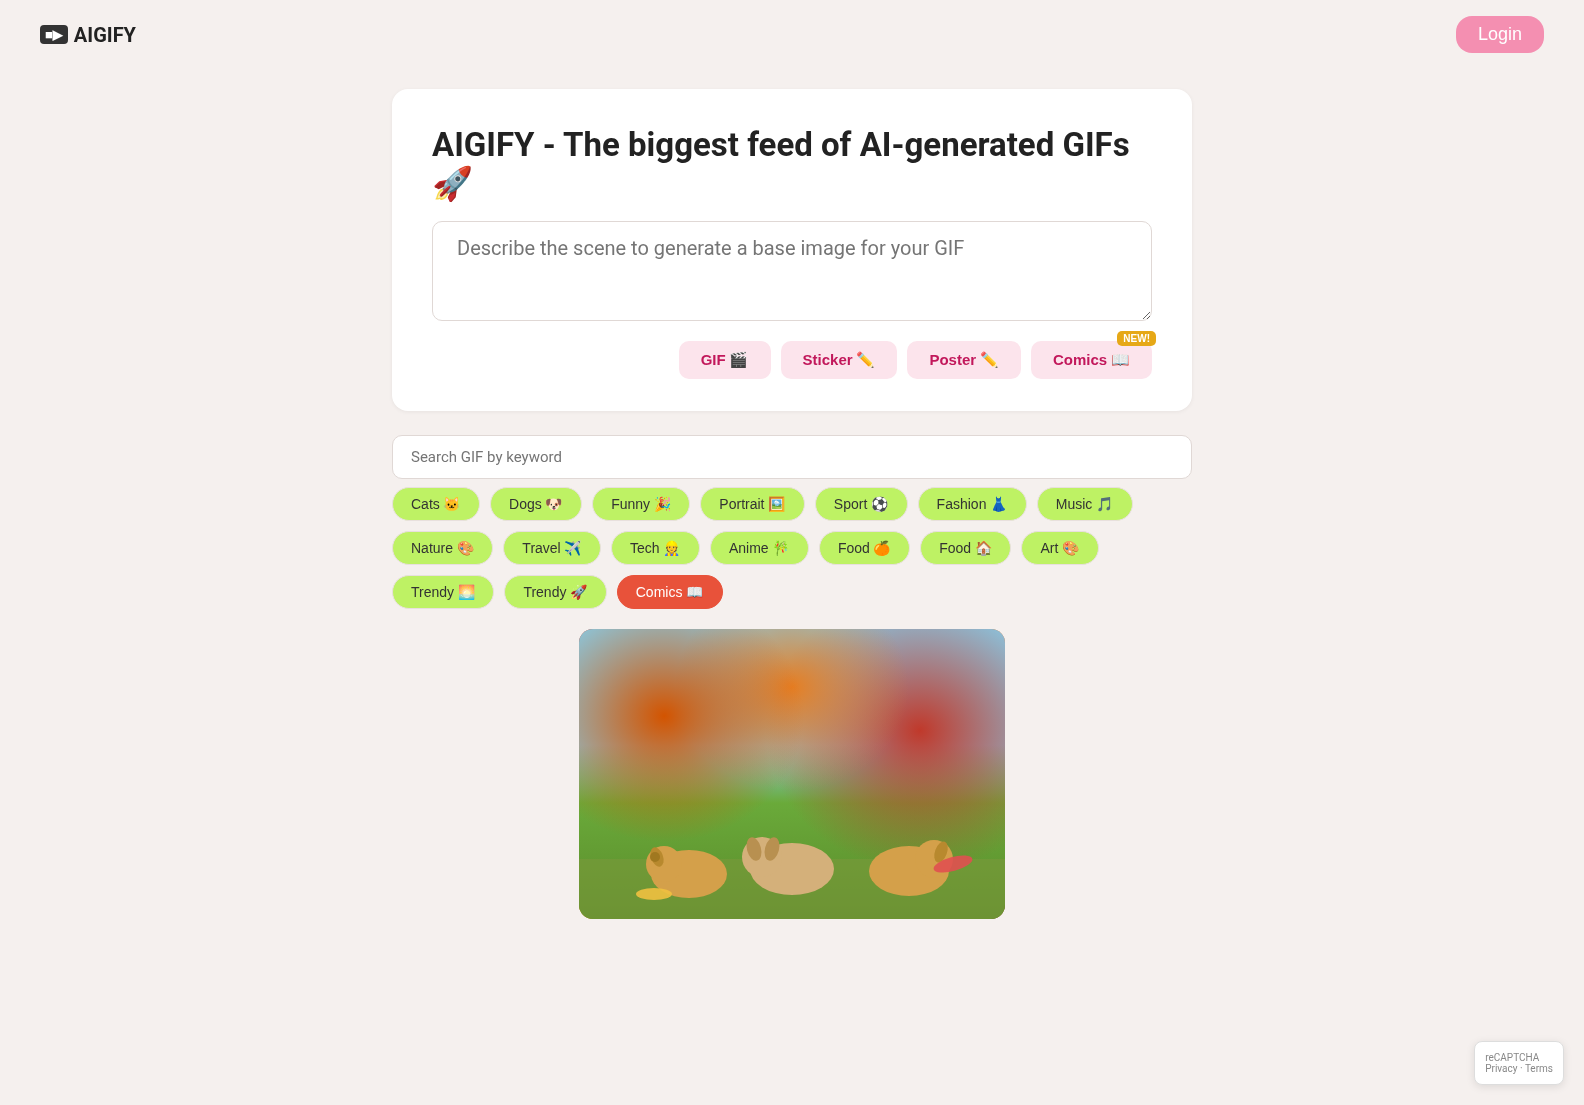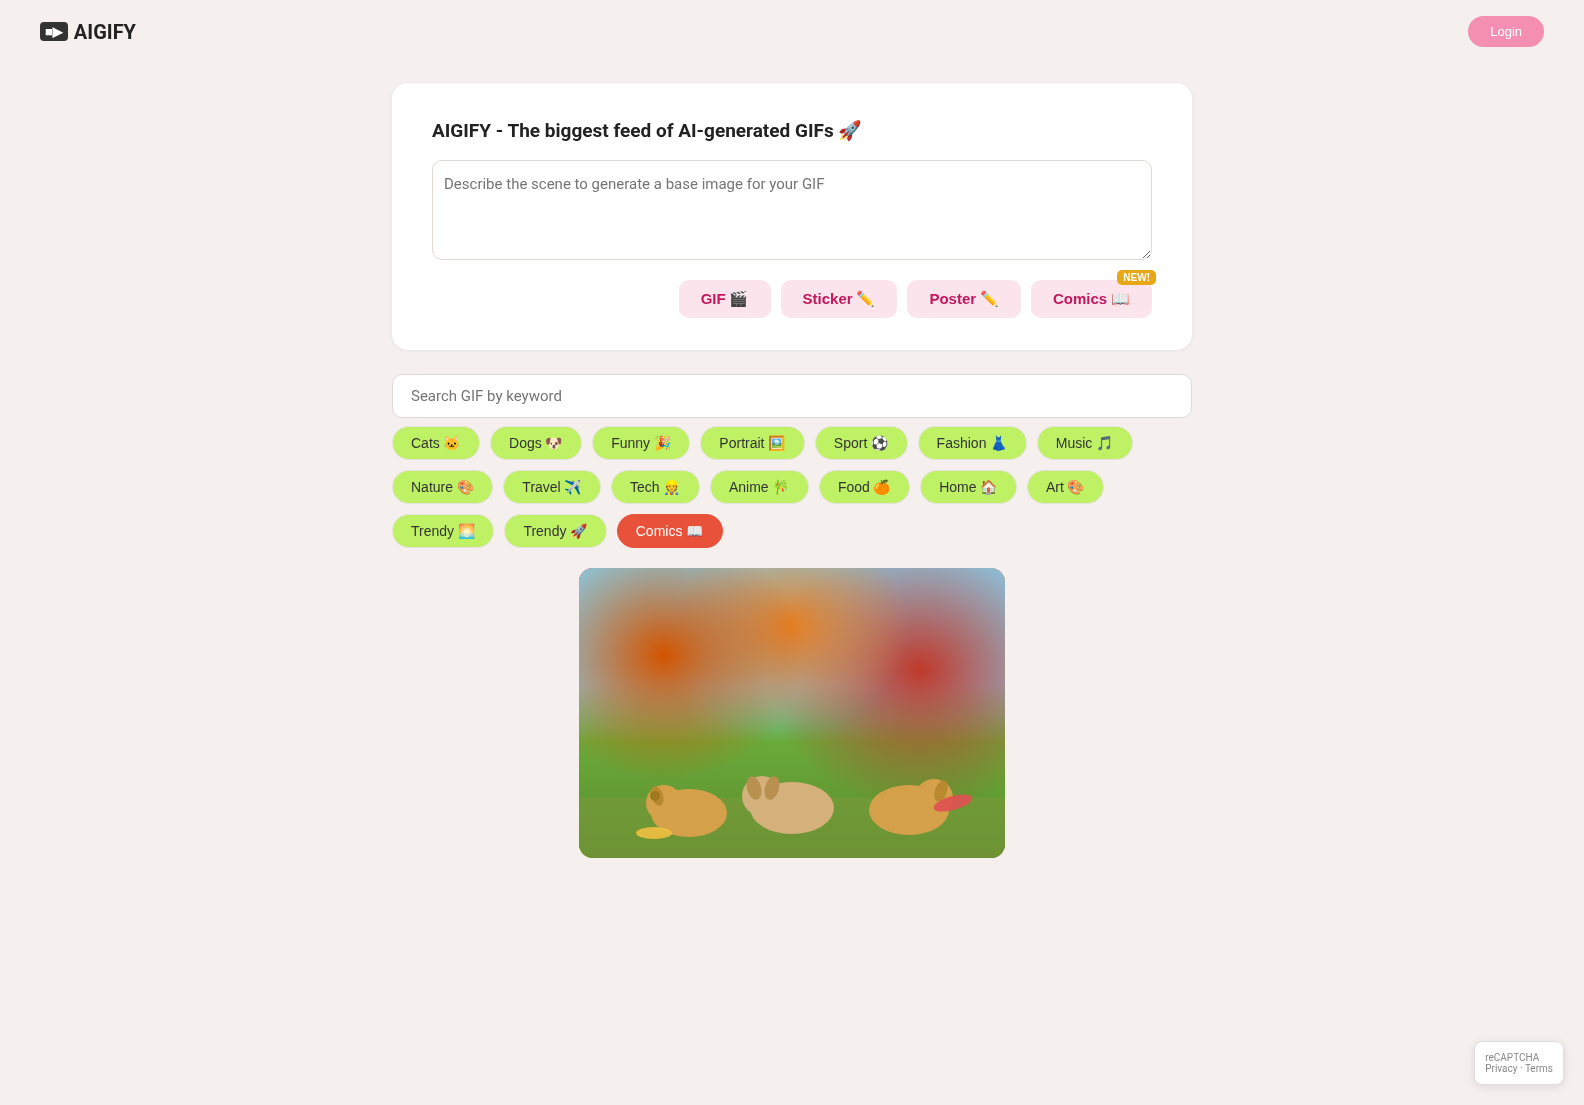--- a/index.html
+++ b/index.html
@@ -32,59 +32,59 @@
       padding: 2px 5px;
       border-radius: 4px;
       font-size: 13px;
     }
     .login-btn {
       background: #f48fb1;
       color: white;
       border: none;
       padding: 8px 22px;
       border-radius: 16px;
-      font-size: 13px;
+      font-size: 18px;
       font-weight: 500;
       cursor: pointer;
     }
 
     
     .main {
       max-width: 840px;
       margin: 20px auto 0;
       padding: 0 20px;
     }
 
     
     .hero-card {
       background: white;
       border-radius: 16px;
       padding: 36px 40px 32px;
       margin-bottom: 24px;
       box-shadow: 0 1px 4px rgba(0,0,0,0.06);
     }
     .hero-title {
-      font-size: 19px;
+      font-size: 33px;
       font-weight: 700;
       color: #222;
       margin-bottom: 18px;
     }
     .create-label {
       font-size: 14px;
       color: #555;
       margin-bottom: 8px;
       font-weight: 500;
     }
     .prompt-textarea {
       width: 100%;
       height: 100px;
       border: 1.5px solid #e0d8d5;
       border-radius: 10px;
-      padding: 14px 11px;
-      font-size: 15px;
+      padding: 14px 24px;
+      font-size: 20px;
       color: #be185d;
       resize: vertical;
       outline: none;
       background: white;
       font-family: inherit;
     }
 
     
     .type-buttons {
       display: flex;
@@ -256,21 +256,21 @@
       <button class="tag-btn">Funny 🎉</button>
       <button class="tag-btn">Portrait 🖼️</button>
       <button class="tag-btn">Sport ⚽</button>
       <button class="tag-btn">Fashion 👗</button>
       <button class="tag-btn">Music 🎵</button>
       <button class="tag-btn">Nature 🎨</button>
       <button class="tag-btn">Travel ✈️</button>
       <button class="tag-btn">Tech 👷</button>
       <button class="tag-btn">Anime 🎋</button>
       <button class="tag-btn">Food 🍊</button>
-      <button class="tag-btn">Home 🏠</button>
+      <button class="tag-btn">Food 🏠</button>
       <button class="tag-btn">Art 🎨</button>
       <button class="tag-btn">Trendy 🌅</button>
       <button class="tag-btn">Trendy 🚀</button>
       <button class="tag-btn active">Comics 📖</button>
     </div>
 
   <div class="gif-container">
     <div class="gif-placeholder">
       <div class="autumn-scene"></div>
 

